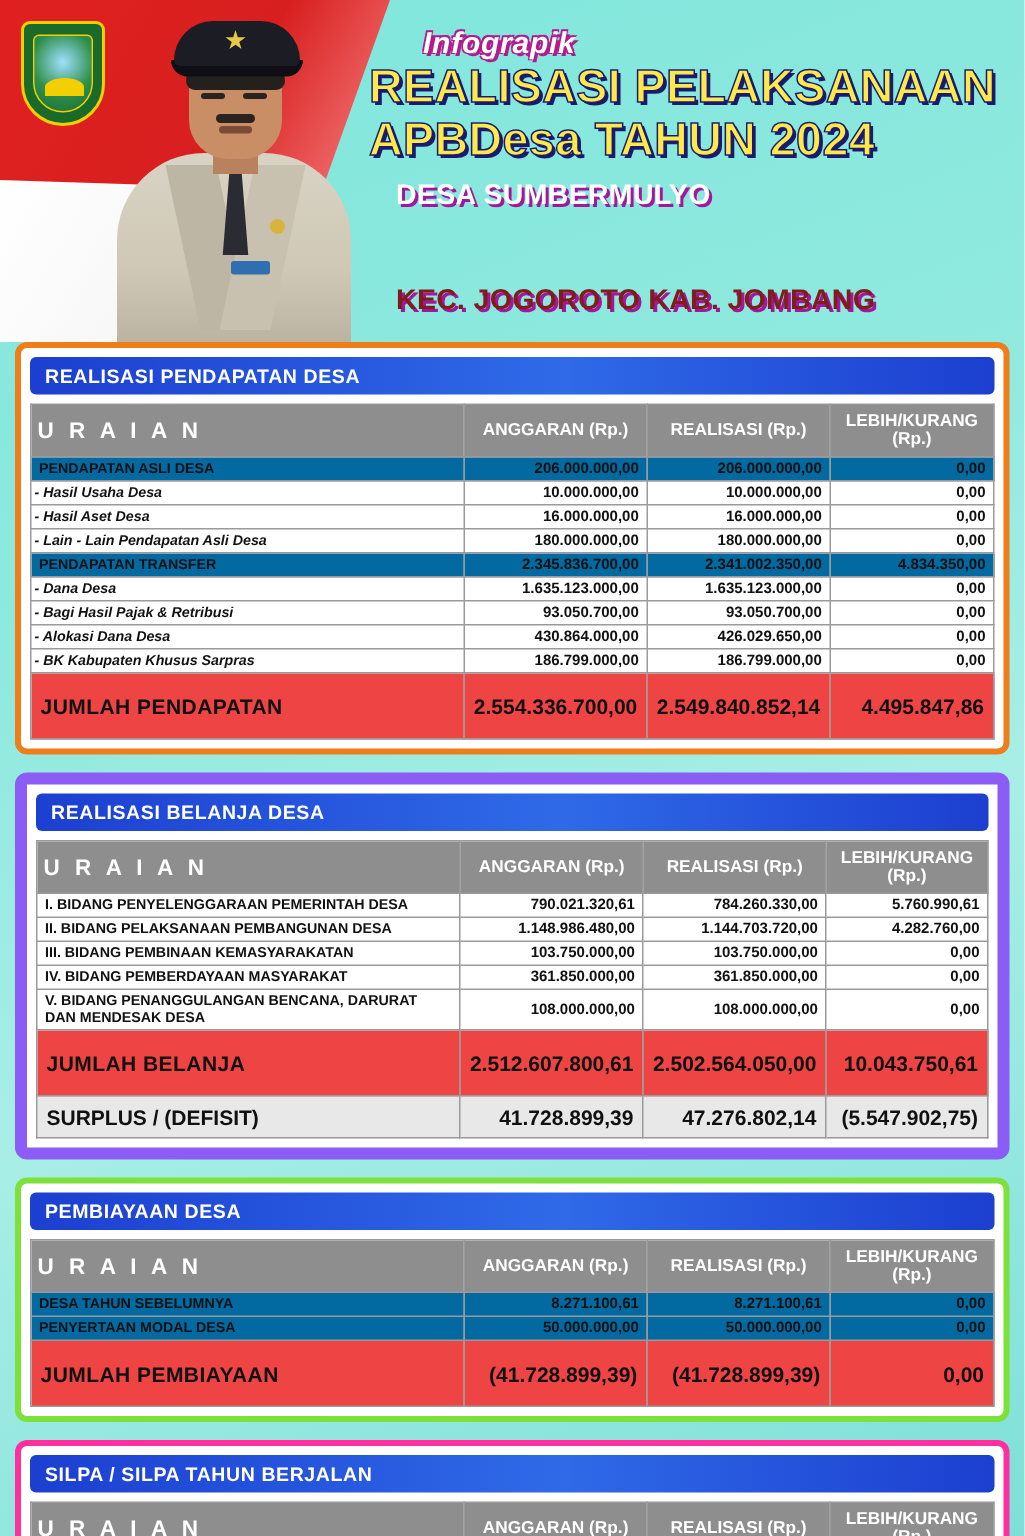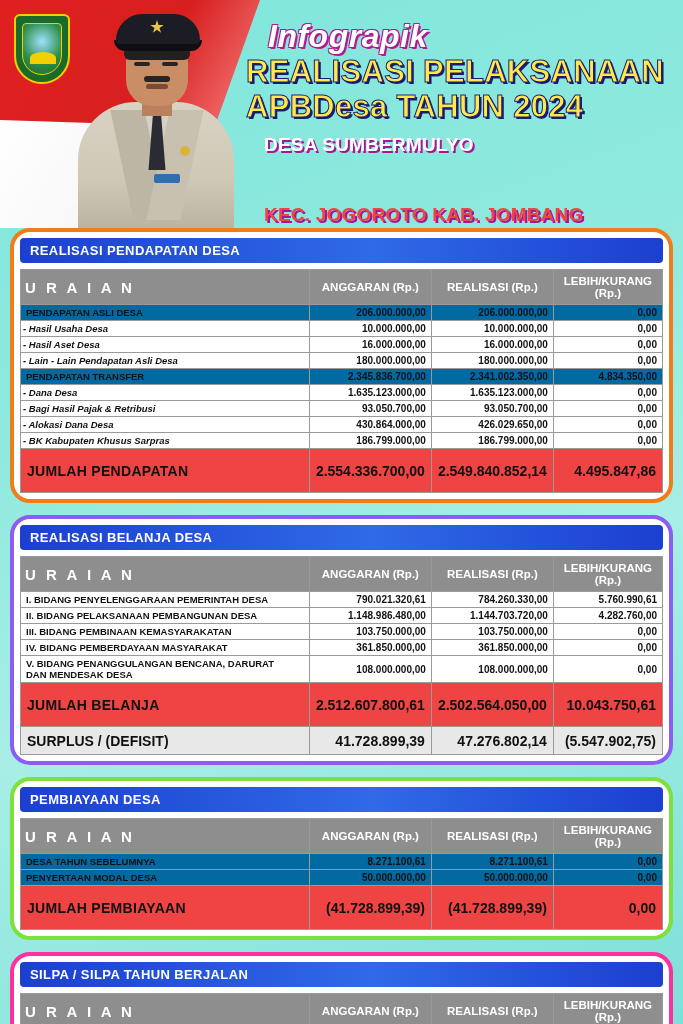--- a/index.html
+++ b/index.html
@@ -145,54 +145,54 @@
     width: 10px; height: 10px; background: #d9b43b; border-radius: 50%;
   }
 
   .title-block {
     position: absolute;
     left: 246px; top: 18px;
     width: 430px;
     text-align: left;
   }
   .t-info {
-    font-size: 32px; font-weight: bold; font-style: italic;
+    font-size: 20px; font-weight: bold; font-style: italic;
     color: #ffffff;
     text-shadow: 2px 2px 0 #b21b8e, -1px -1px 0 #b21b8e, 1px -1px 0 #b21b8e, -1px 1px 0 #b21b8e;
     letter-spacing: 0.5px;
-    margin-left: 22px;
+    margin-left: 36px;
   }
   .t-main1, .t-main2 {
     font-size: 31px; font-weight: bold;
     color: #ffe94a;
     -webkit-text-stroke: 1px #1b1b6e;
     text-shadow: 2px 2px 0 #1b1b6e;
     letter-spacing: 0.3px;
     line-height: 1.12;
   }
   .t-sub1, .t-sub2 {
     font-size: 19px; font-weight: bold;
     color: #ffffff;
     text-shadow: 2px 2px 0 #7a1fa0;
     margin-top: 4px;
     letter-spacing: 0.2px;
   }
   .t-sub1 { color: #f5ecff; }
   .t-desa-wrap { margin-top: 10px; margin-left: 18px; }
   .t-sub1 { color:#ffffff; text-shadow: 2px 2px 0 #a3179a; }
-  .t-sub2 { color:#ef4444; text-shadow: 2px 2px 0 #a3179a; margin-top: 48px; }
+  .t-sub2 { color:#7f1d1d; text-shadow: 2px 2px 0 #a3179a; margin-top: 48px; }
 
   
   .section {
     margin: 0 10px 12px 10px;
-    border-radius: 20px;
+    border-radius: 8px;
     padding: 6px;
   }
   .sec-pendapatan { border: 4px solid #ef7d1a; background: #ffffff; }
-  .sec-belanja    { border: 4px solid #8b5cf6; background: #ffffff; }
+  .sec-belanja    { border: 8px solid #8b5cf6; background: #ffffff; }
   .sec-pembiayaan { border: 4px solid #7ee03a; background: #ffffff; }
   .sec-silpa      { border: 4px solid #ff2fa0; background: #ffffff; }
 
   .sec-head {
     background: linear-gradient(90deg, #1c3fd0 0%, #2f6ae8 55%, #1c3fd0 100%);
     color: #ffffff;
     font-weight: bold;
     font-size: 13px;
     letter-spacing: 0.4px;
     padding: 5px 10px;

